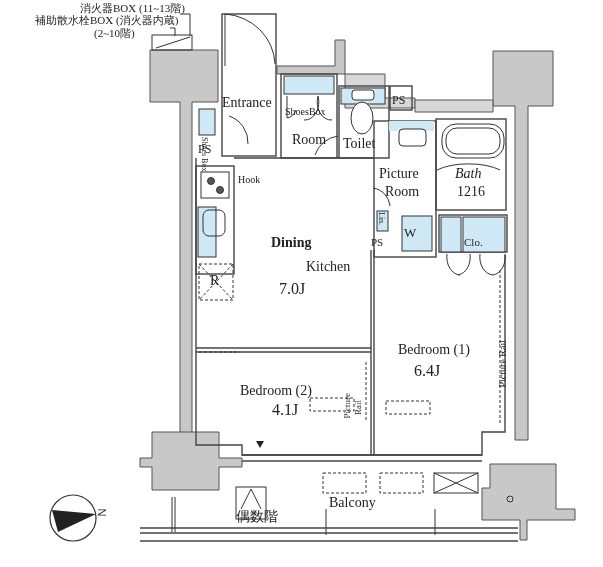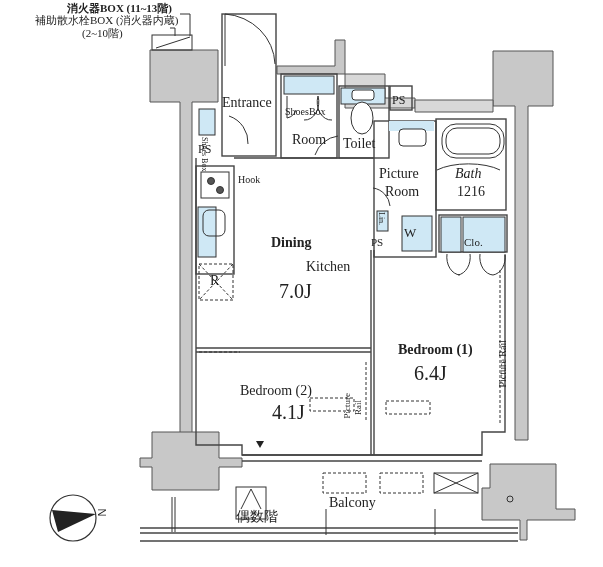--- a/index.html
+++ b/index.html
@@ -1,20 +1,20 @@
 <!DOCTYPE html>
 <html><head>
 <meta charset="utf-8">
 <style>
   html, body { margin:0; padding:0; background:#ffffff; }
   body { width:603px; height:567px; position:relative; overflow:hidden; font-family:"Liberation Serif","DejaVu Serif",serif; color:#222; }
   svg { position:absolute; left:0; top:0; }
   .lbl { position:absolute; font-family:"Liberation Serif","DejaVu Serif",serif; color:#222; white-space:nowrap; line-height:1; }
   .room { font-size:14px; text-align:right; }
-  .size { font-size:20px; text-align:center; }
+  .size { font-size:16px; text-align:center; }
   .small { font-size:11px; }
   .tiny { font-size:10px;margin-top:28px; }
   .vert { writing-mode:vertical-rl; }
 </style>
 </head>
 <body>
 
 <svg width="603" height="567" viewBox="0 0 603 567">
 
   <g fill="#c8c8c8" stroke="#555" stroke-width="1">
@@ -138,23 +138,23 @@
   </g>
 
   <polygon points="256,441 264,441 260,448" fill="#222"></polygon>
 
   <g>
     <circle cx="73" cy="518" r="23" fill="#fff" stroke="#333" stroke-width="1.2"></circle>
     <polygon points="52,510 96,514 58,532" fill="#222"></polygon>
   </g>
 </svg>
 
-<div class="lbl small" style="left:67px;top:3px;font-weight:bold;">消火器BOX (11~13階)</div>
+<div class="lbl small" style="left:80px;top:3px;">消火器BOX (11~13階)</div>
 <div class="lbl small" style="left:35px;top:15px;">補助散水栓BOX (消火器内蔵)</div>
-<div class="lbl small" style="left:82px;top:28px;text-align:right;">(2~10階)</div>
+<div class="lbl small" style="left:94px;top:28px;text-align:right;">(2~10階)</div>
 
 <div class="lbl room" style="left:222px;top:96px;">Entrance</div>
 <div class="lbl tiny" style="left:285px;top:79px;">ShoesBox</div>
 <div class="lbl tiny vert" style="left:200px;top:109px;font-size:8px;">Shoes Box</div>
 <div class="lbl room" style="left:198px;top:143px;font-size:12px;">PS</div>
 <div class="lbl tiny" style="left:238px;top:147px;">Hook</div>
 <div class="lbl room" style="left:292px;top:133px;">Room</div>
 <div class="lbl room" style="left:343px;top:137px;">Toilet</div>
 <div class="lbl room" style="left:392px;top:94px;font-size:12px;">PS</div>
 <div class="lbl room" style="left:379px;top:167px;">Picture</div>
@@ -164,21 +164,21 @@
 <div class="lbl vert" style="left:377px;top:212px;font-size:8px;">Lin.</div>
 <div class="lbl room" style="left:404px;top:226px;font-size:13px;">W</div>
 <div class="lbl room" style="left:371px;top:237px;font-size:11px;">PS</div>
 <div class="lbl small" style="left:464px;top:237px;">Clo.</div>
 
 <div class="lbl room" style="left:271px;top:236px;font-weight:bold;">Dining</div>
 <div class="lbl room" style="left:266px;top:260px;margin-left:40px;">Kitchen</div>
 <div class="lbl size" style="left:279px;top:281px;">7.0J</div>
 <div class="lbl room" style="left:210px;top:274px;">R</div>
 
-<div class="lbl room" style="left:398px;top:343px;font-weight:bold;">Bedroom (1)</div>
+<div class="lbl room" style="left:398px;top:343px;">Bedroom (1)</div>
 <div class="lbl size" style="left:414px;top:363px;">6.4J</div>
 <div class="lbl tiny vert" style="left:498px;top:312px;transform:rotate(180deg);">Picture Rail</div>
 
 <div class="lbl room" style="left:240px;top:384px;">Bedroom (2)</div>
 <div class="lbl size" style="left:272px;top:402px;">4.1J</div>
 <div class="lbl tiny vert" style="left:343px;top:365px;font-size:9px;transform:rotate(180deg);">Picture</div>
 <div class="lbl tiny vert" style="left:354px;top:372px;font-size:9px;transform:rotate(180deg);">Rail</div>
 
 <div class="lbl room" style="left:329px;top:496px;">Balcony</div>
 <div class="lbl" style="left:236px;top:510px;font-size:14px;">偶数階</div>

